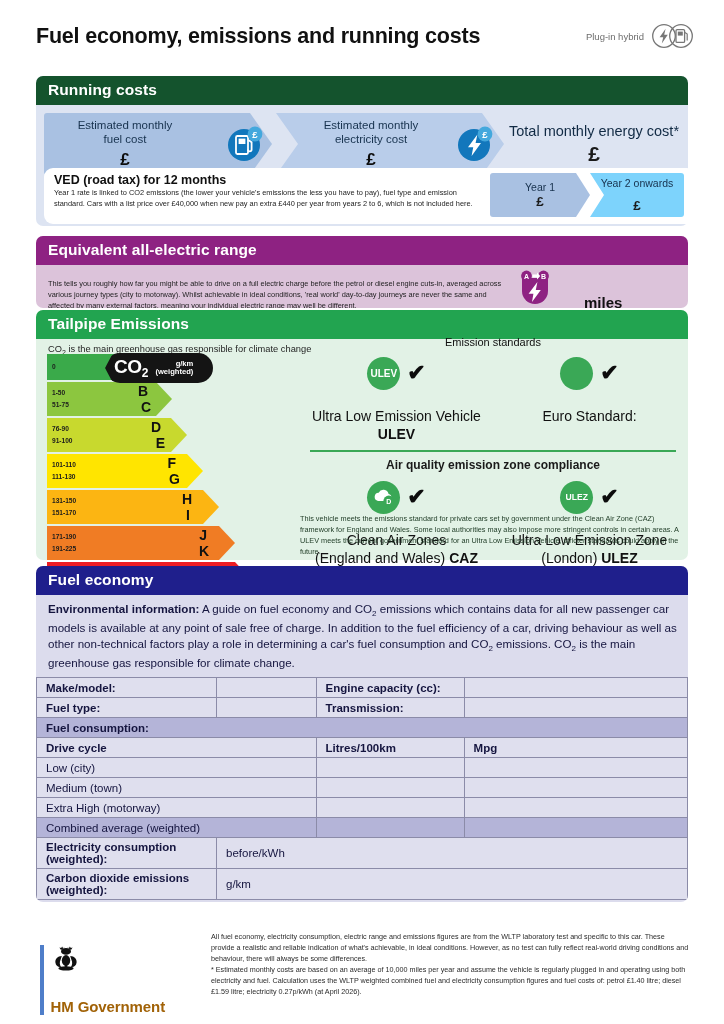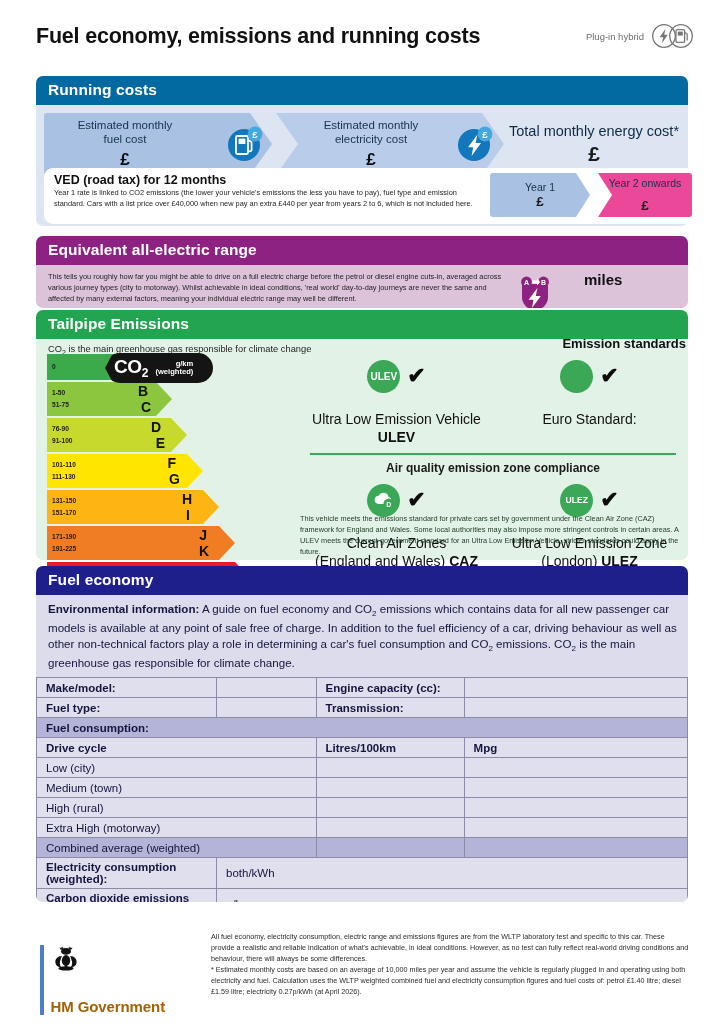--- a/index.html
+++ b/index.html
@@ -26,21 +26,21 @@
   
   .card { position: absolute; left: 36px; width: 652px; border-radius: 7px; overflow: hidden; }
   .card-head {
     font-size: 15.5px; font-weight: 600; color: #fff;
     padding: 5px 12px 6px 12px; letter-spacing: 0.1px;
   }
   .card-body { padding: 0; }
 
   
   #running-costs { top: 76px; height: 150px; background: #dde4f2; }
-  #running-costs .card-head { background: #0369a1; }
+  #running-costs .card-head { background: #14532d; }
   .rc-strip { position: relative; height: 62px; margin: 8px 8px 0 8px; }
   .chev {
     position: absolute; top: 0; height: 62px;
     display: flex; align-items: center;
   }
   .chev-a { left: 0; width: 228px; background: #a9c1e2;
     clip-path: polygon(0 0, 206px 0, 228px 50%, 206px 100%, 0 100%); border-radius: 3px 0 0 3px;}
   .chev-b { left: 232px; width: 228px; background: #b9cdea;
     clip-path: polygon(0 0, 206px 0, 228px 50%, 206px 100%, 0 100%, 22px 50%); }
   .chev-c { left: 464px; width: 172px; background: transparent; }
@@ -60,29 +60,29 @@
     padding: 5px 8px 5px 10px;
   }
   .ved-left { width: 430px; }
   .ved-title { font-size: 12.5px; font-weight: bold; color: #101010; }
   .ved-desc { font-size: 7.4px; line-height: 1.42; color: #222; margin-top: 1px; }
   .ved-right { position: relative; width: 196px; height: 44px; margin-left: 6px; }
   .ved-chev { position: absolute; top: 0; height: 44px; display: flex; flex-direction: column;
     align-items: center; justify-content: center; }
   .ved-chev-1 { left: 0; width: 100px; background: #a9c1e2;
     clip-path: polygon(0 0, 86px 0, 100px 50%, 86px 100%, 0 100%); border-radius: 3px 0 0 3px; }
-  .ved-chev-2 { left: 108px; width: 94px; background: #ec4899;
+  .ved-chev-2 { left: 100px; width: 94px; background: #7dd3fc;
     clip-path: polygon(0 0, 94px 0, 94px 100%, 0 100%, 14px 50%); border-radius: 0 3px 3px 0; gap: 8px; }
   .ved-chev-label { font-size: 10.5px; color: #16304c; }
   .ved-chev-amt { font-size: 13.5px; font-weight: bold; margin-top: 1px; }
 
   
   #electric-range { top: 236px; height: 72px; background: #dcc3da; }
   #electric-range .card-head { background: #8e2282; }
-  .er-body { display: flex; align-items: flex-start; padding: 6px 6px 0 12px; height: 46px; }
+  .er-body { display: flex; align-items: flex-end; padding: 6px 6px 0 12px; height: 46px; }
   .er-text { font-size: 7.4px; line-height: 1.5; color: #1d1d1d; width: 460px; }
   .er-icon { margin-left: 6px; }
   .er-miles { font-size: 15px; font-weight: bold; margin-left: 28px; color: #111; }
 
   
   #tailpipe { top: 310px; height: 250px; background: #e2f2e6; }
   #tailpipe .card-head { background: #22a450; }
   .tp-sub { font-size: 9.3px; color: #1f1f1f; padding: 5px 0 2px 12px; }
 
   .bands { position: absolute; left: 47px; top: 354px; width: 190px; }
@@ -98,21 +98,21 @@
     background: #141414; color: #fff; border-radius: 15px;
     display: flex; align-items: center; padding-left: 9px;
     clip-path: polygon(8px 0, 100% 0, 100% 100%, 8px 100%, 0 50%);
   }
   .co2-badge .co2t { font-size: 19px; font-weight: bold; letter-spacing: -0.4px; }
   .co2-badge .co2sub { font-size: 12px; font-weight: bold; vertical-align: -4px; }
   .co2-units { margin-left: 7px; text-align: right; line-height: 1.12; }
   .co2-units div { font-size: 7.6px; font-weight: bold; }
 
   .std-panel { position: absolute; left: 300px; top: 336px; width: 386px; }
-  .std-title { text-align: right; font-size: 13px; font-weight: bold; color: #101010; }
+  .std-title { text-align: center; font-size: 11px; font-weight: normal; color: #101010; }
   .std-grid { display: flex; margin-top: 6px; }
   .std-cell { width: 193px; text-align: center; }
   .std-mark { display: flex; align-items: center; justify-content: center; gap: 7px; height: 38px; }
   .dot { width: 33px; height: 33px; border-radius: 50%; background: #3aa856;
     display: flex; align-items: center; justify-content: center;
     color: #fff; font-weight: bold; font-size: 10px; }
   .tick { font-size: 22px; font-weight: bold; color: #0c0c0c; line-height: 1; }
   .std-cap { font-size: 14px; color: #111; line-height: 1.25; margin-top: 16px; }
   .std-cap b { font-weight: bold; }
   .std-rule { height: 2px; background: #3aa856; margin: 7px 10px 0 10px; }
@@ -436,37 +436,32 @@
         <td class="plain" colspan="2">Low (city)</td>
         <td></td>
         <td></td>
       </tr>
       <tr>
         <td class="plain" colspan="2">Medium (town)</td>
         <td></td>
         <td></td>
       </tr>
       <tr>
-        <td class="plain" colspan="2">High (rural)</td>
-        <td></td>
-        <td></td>
-      </tr>
-      <tr>
         <td class="plain" colspan="2">Extra High (motorway)</td>
         <td></td>
         <td></td>
       </tr>
       <tr class="grey">
         <td class="plain" colspan="2">Combined average (weighted)</td>
         <td></td>
         <td></td>
       </tr>
       <tr>
         <td class="dc">Electricity consumption (weighted):</td>
-        <td colspan="3">both/kWh</td>
+        <td colspan="3">before/kWh</td>
       </tr>
       <tr>
         <td class="dc">Carbon dioxide emissions (weighted):</td>
         <td colspan="3">g/km</td>
       </tr>
     </tbody>
       </table>
   </div>
 
   <div class="footer-note">

